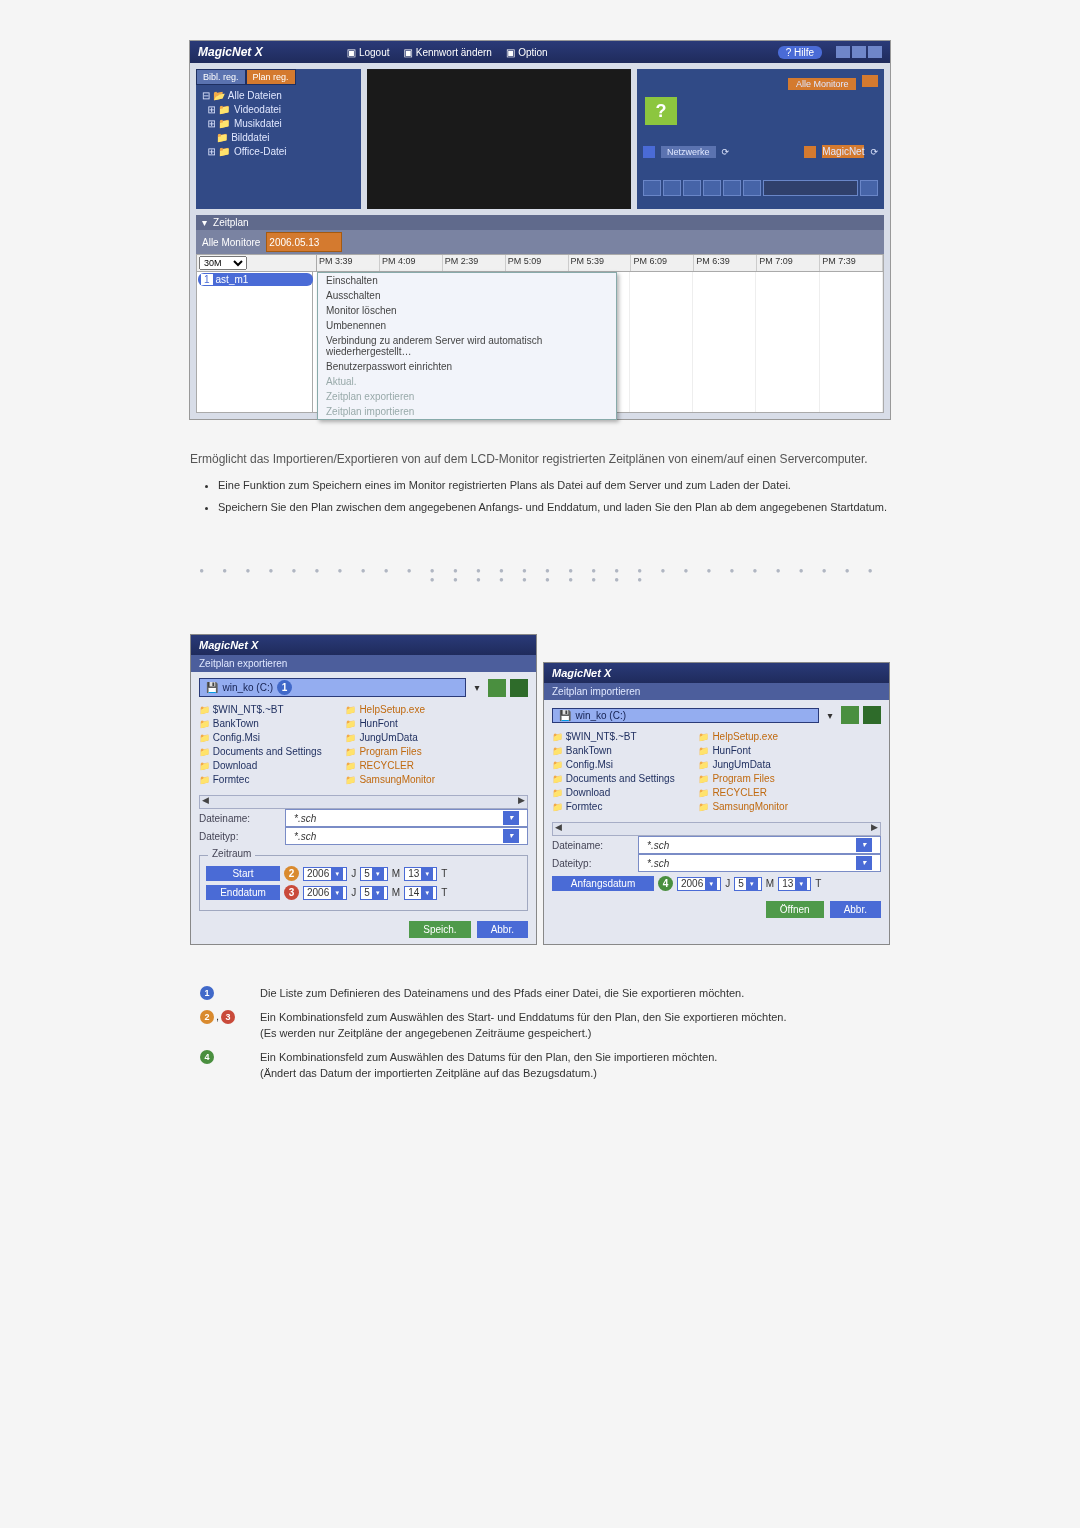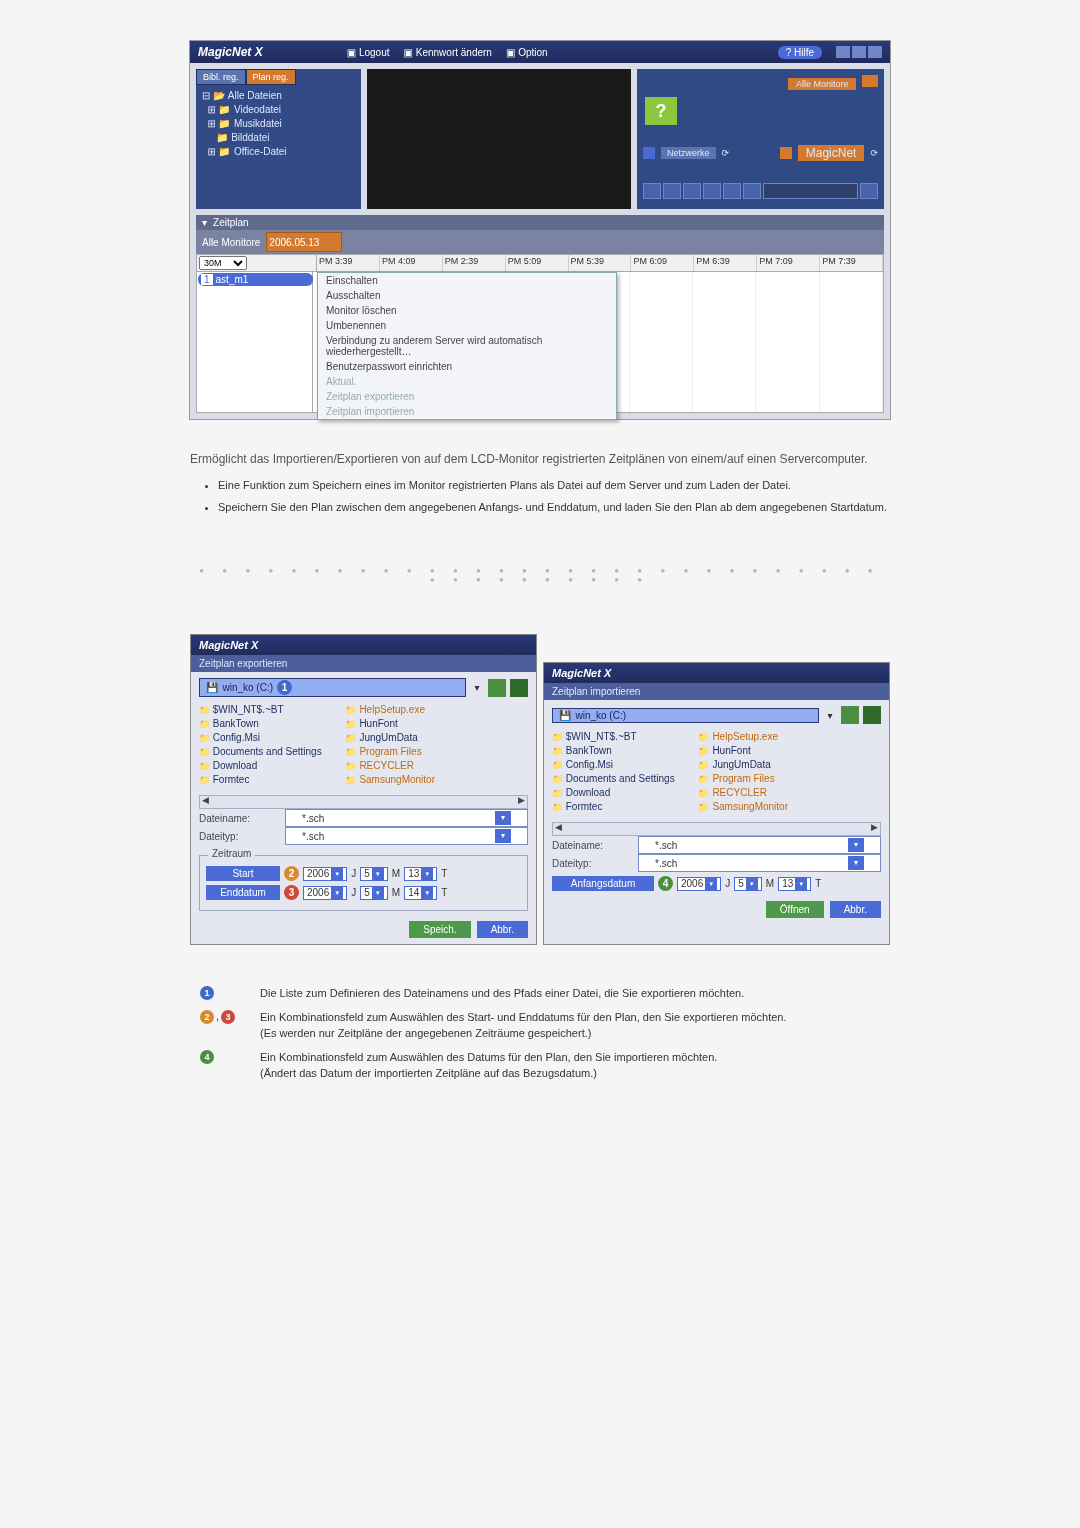--- a/index.html
+++ b/index.html
@@ -72,21 +72,21 @@
     font-size:10px;
     padding:6px;
     position:relative;
   }
   .mon-row { display:flex; align-items:center; gap:4px; margin-top:6px; }
   .mon-question { width:32px; height:28px; background:#8cc63f; display:flex; align-items:center; justify-content:center; color:#fff; font-weight:bold; font-size:18px; border:2px solid #314a86;}
   .mon-head-btn { background:#d47a2f; padding:1px 8px; font-size:9px; }
   .mon-tools { display:flex; gap:2px; margin-top:22px; }
   .mon-tools span { width:16px; height:14px; background:#4664a8; border:1px solid #6a86c8; display:inline-block; }
   .mon-net { background:#5b73b0; padding:1px 6px; font-size:9px; }
-  .mon-mag { background:#d47a2f; padding:1px 8px; font-size:12px; }
+  .mon-mag { background:#d47a2f; padding:1px 0; font-size:10px; }
   .mon-tool-highlight { background:#d47a2f !important; border-color:#f0a050 !important; }
 
   .app1-lower {
     background:#d8dde8;
     padding:0 6px 6px 6px;
   }
   .schedule-row {
     display:flex;
     align-items:center;
     gap:6px;
@@ -201,21 +201,21 @@
   .file-list ul { list-style:none; margin:0; padding:0; }
   .file-list li::before { content:"📁 "; font-size:9px; }
   .file-list li { line-height:14px; white-space:nowrap; }
   .file-list li.orange { color:#c06a10; }
   .file-list li.orange::before { color:#c06a10; }
   .scroll-imit { height:12px; background:#dfe3ee; border:1px solid #a6adc6; position:relative; }
   .scroll-imit::before { content:"◀"; position:absolute; left:2px; top:-1px; font-size:9px; color:#444; }
   .scroll-imit::after  { content:"▶"; position:absolute; right:2px; top:-1px; font-size:9px; color:#444; }
   .field-row { display:flex; align-items:center; gap:6px; }
   .field-row label { width:80px; color:#445; }
-  .field-row .inp { flex:1; background:#fff; border:1px solid #7a8cc6; padding:1px 16px; display:flex; align-items:center; }
+  .field-row .inp { flex:1; background:#fff; border:1px solid #7a8cc6; padding:1px 8px; display:flex; align-items:center;font-style:italic; }
   .field-row .dd { width:16px; height:14px; background:#4a6bd6; color:#fff; text-align:center; font-size:8px; line-height:14px; }
   .zeitraum {
     border:1px solid #a0a8c0; margin-top:10px; padding:6px; position:relative;
   }
   .zeitraum-legend { position:absolute; top:-8px; left:8px; background:#e4e7f0; padding:0 4px; color:#445; }
   .date-row { display:flex; align-items:center; gap:4px; margin:4px 0; font-size:10px; }
   .date-row .lbl { background:#4a6bd6; color:#fff; padding:2px 8px; width:58px; text-align:center; }
   .date-row .sel { background:#fff; border:1px solid #4a6bd6; padding:0 3px; display:flex; align-items:center; }
   .date-row .sel .dd { width:12px; height:12px; background:#4a6bd6; color:#fff; font-size:7px; text-align:center; line-height:12px; margin-left:2px; }
   .dlg-buttons { display:flex; justify-content:flex-end; gap:6px; margin-top:10px; }

